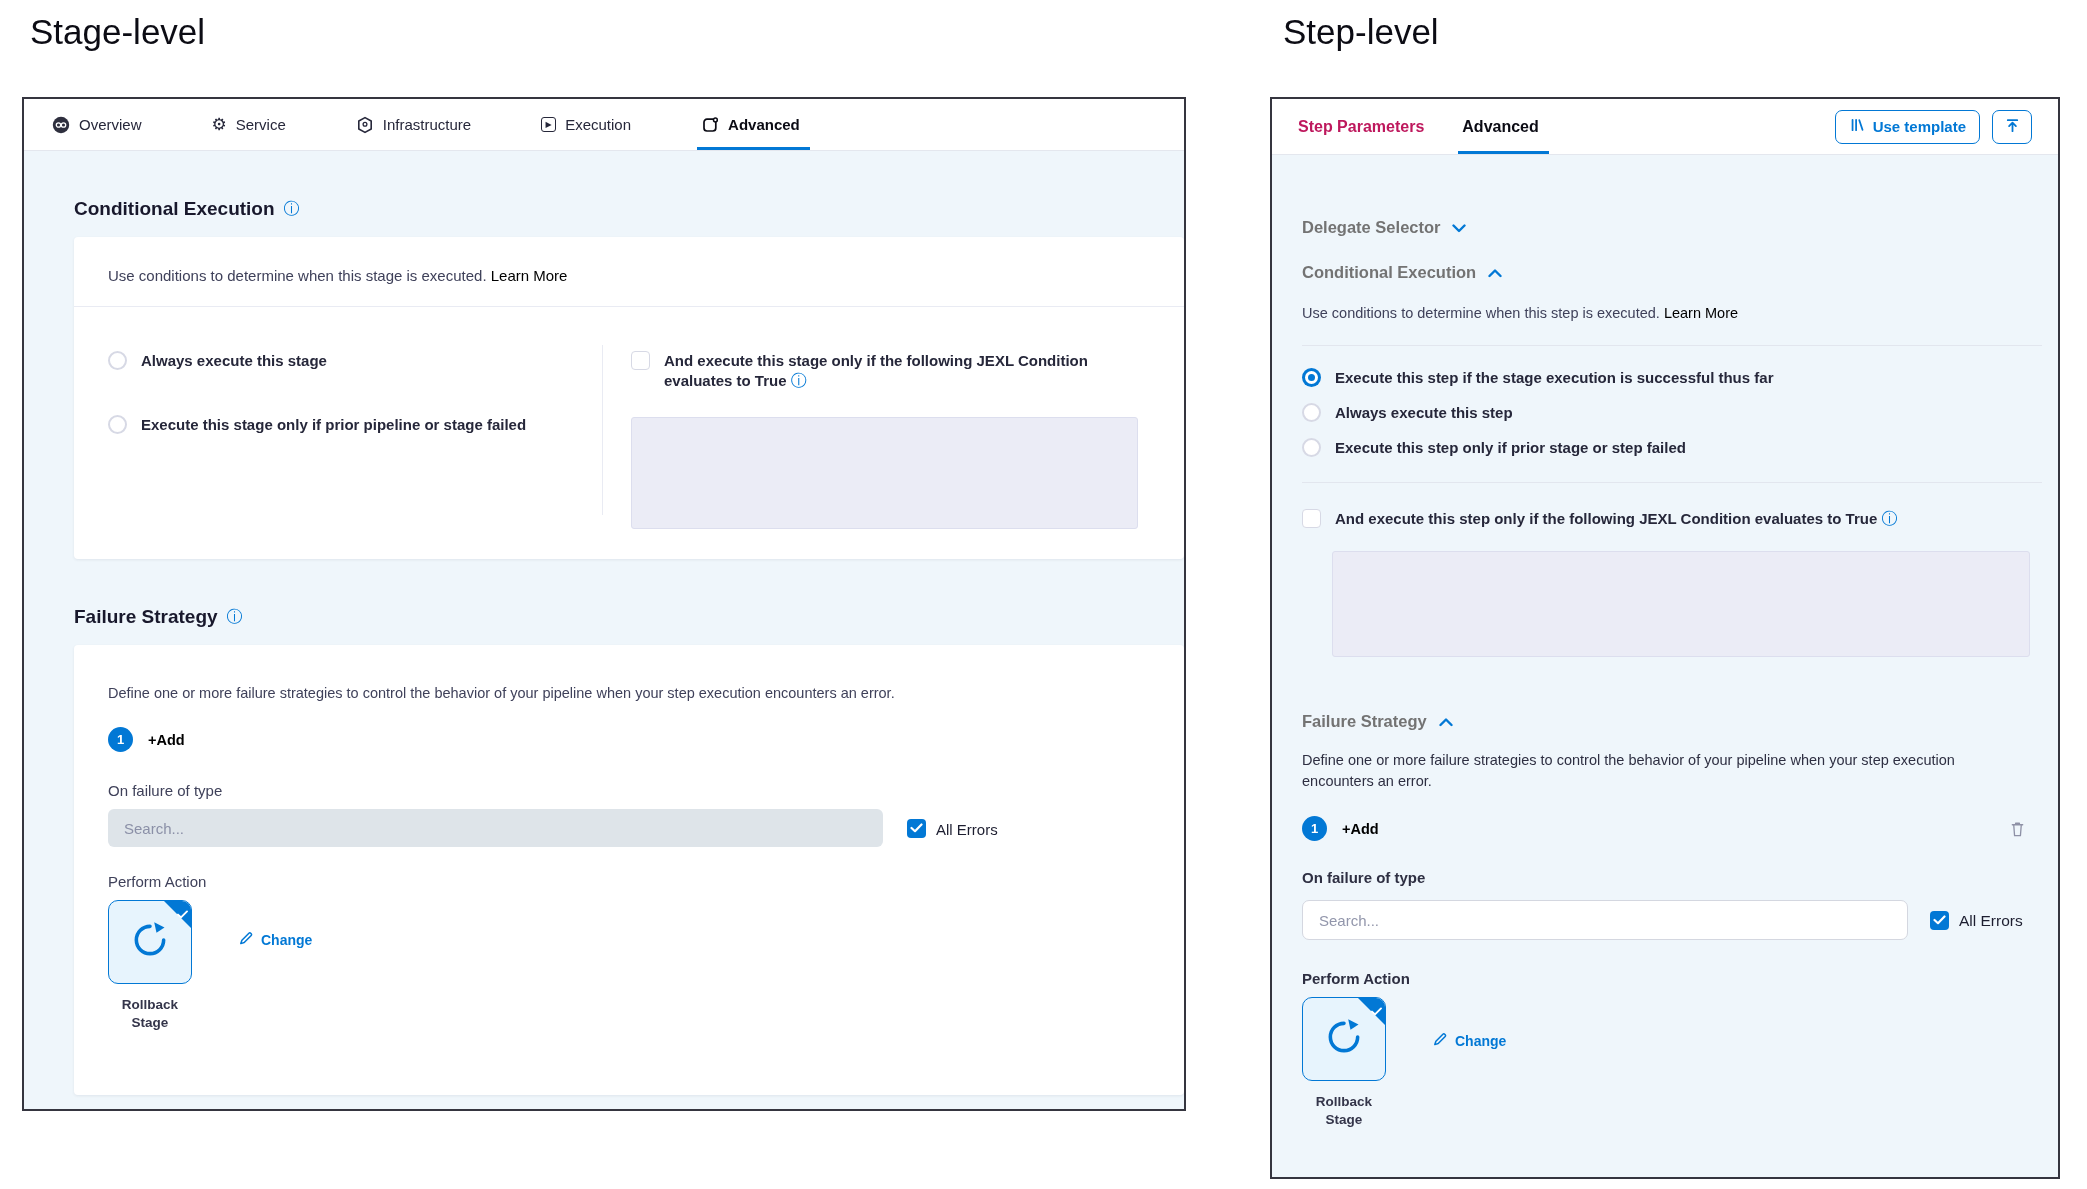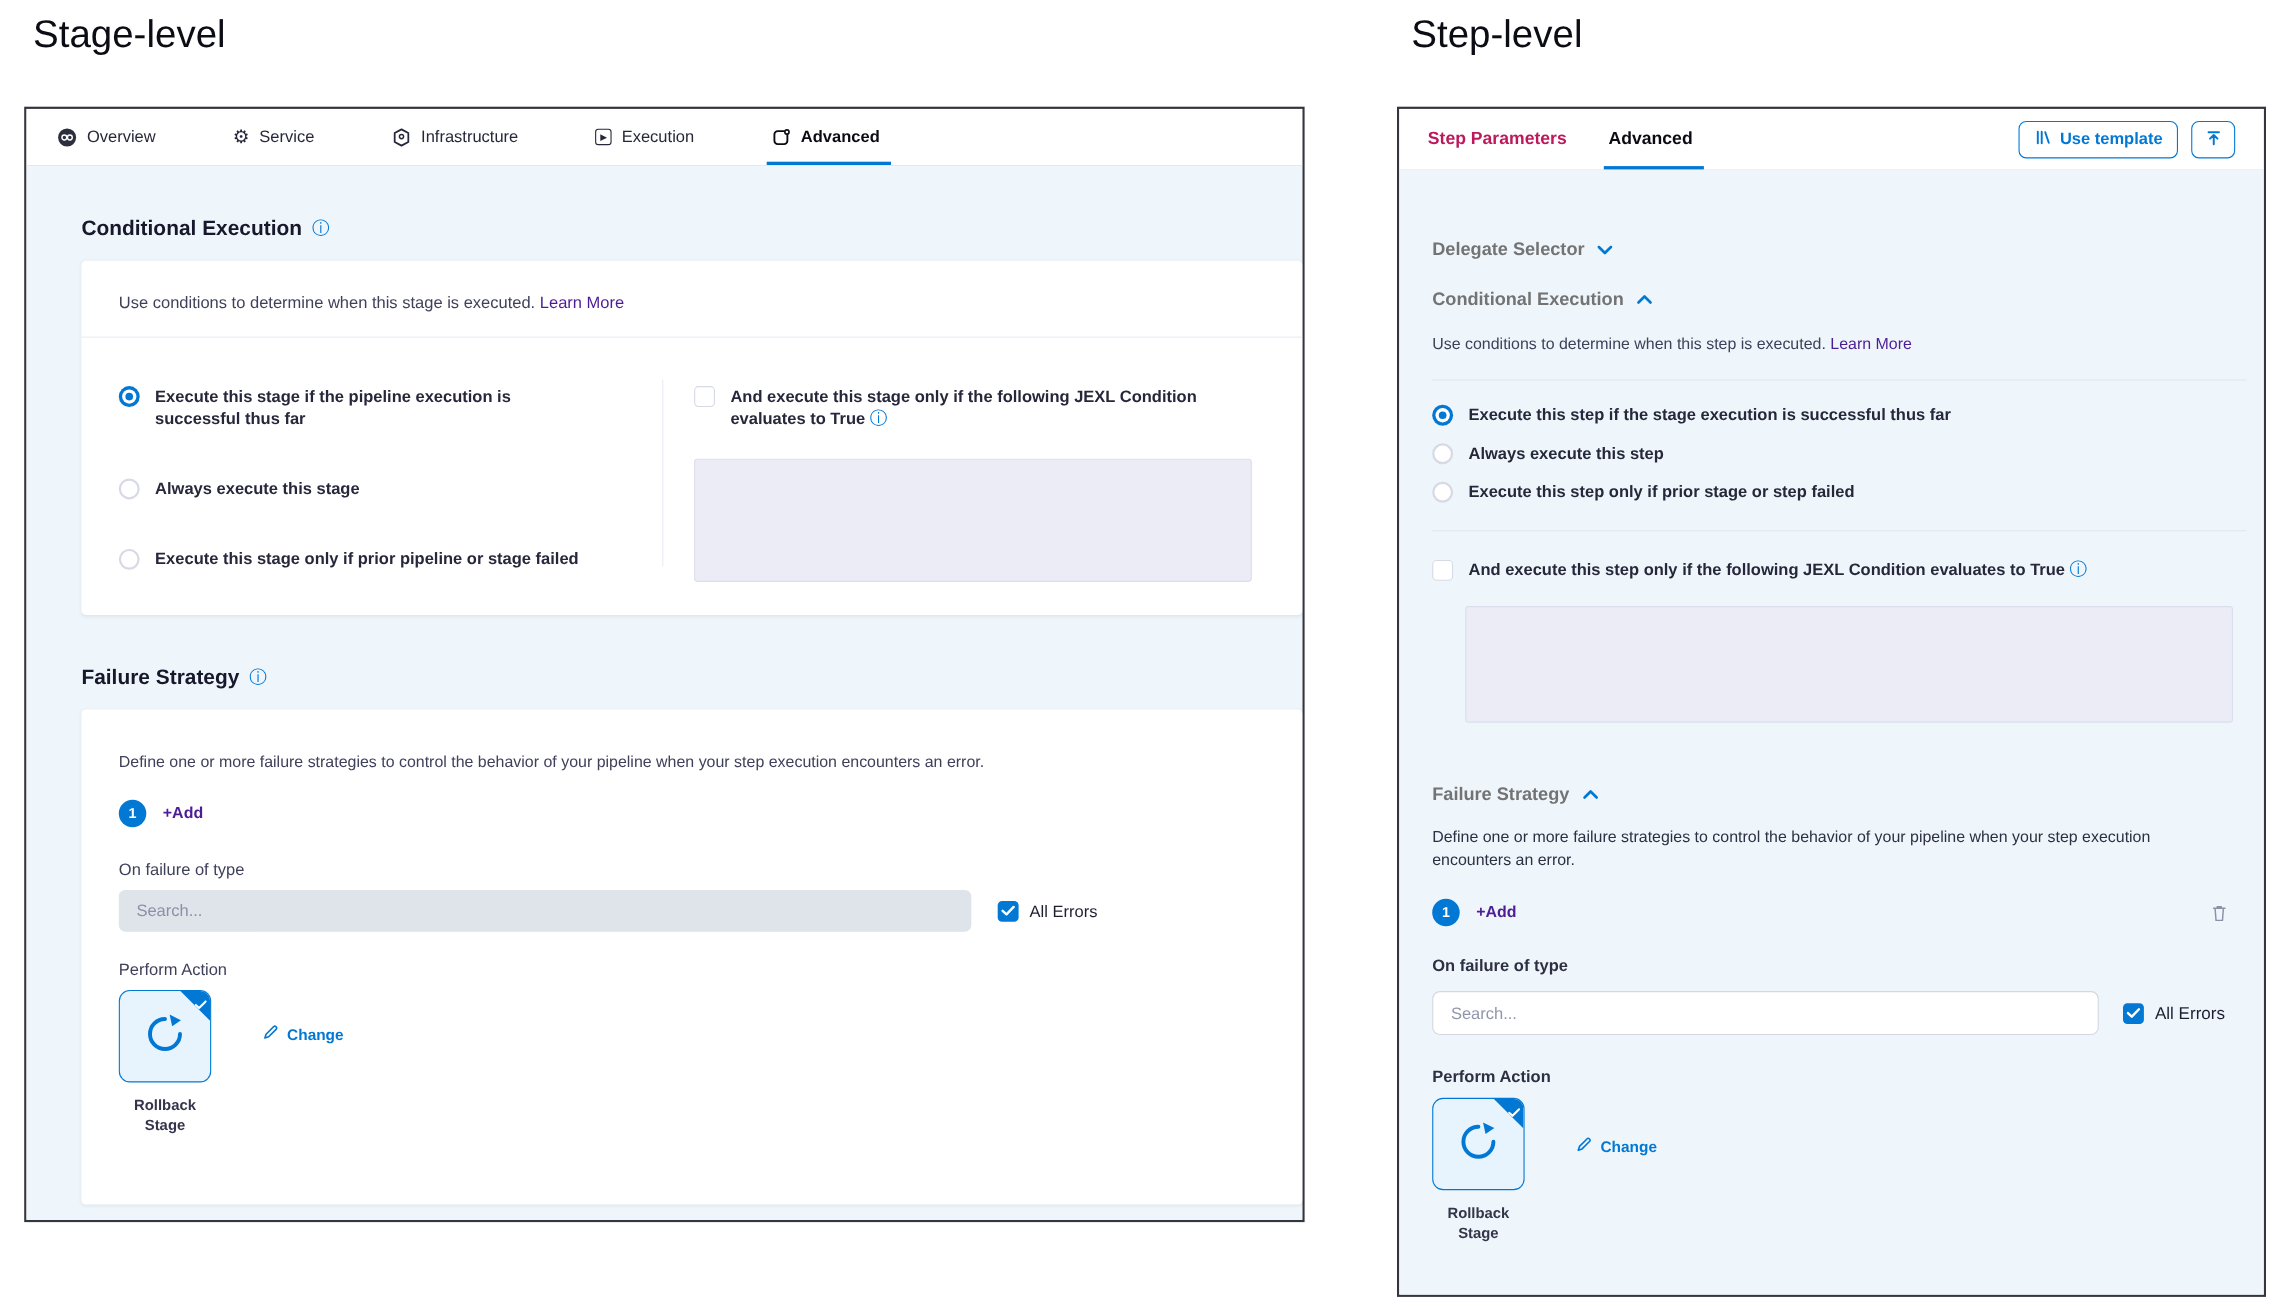--- a/index.html
+++ b/index.html
@@ -37,21 +37,21 @@
                  display:flex; align-items:center; gap:8px; padding:0 13px; font-size:15px; font-weight:700; cursor:pointer; }
   .btn-icon { width:40px; height:34px; border:1.5px solid #0278d5; border-radius:7px; background:#fff;
               display:flex; align-items:center; justify-content:center; cursor:pointer; box-sizing:border-box; }
 
   
   .stage-body { position:absolute; top:52px; left:0; right:0; bottom:0; background:#eff6fb; padding:46px 0 0 50px; box-sizing:border-box; }
   .step-body  { position:absolute; top:56px; left:0; right:0; bottom:0; background:#eff6fb; padding:0 16px 0 30px; box-sizing:border-box; }
 
   .sec-heading { display:flex; align-items:center; gap:9px; font-size:19px; font-weight:700; color:#18182c; line-height:24px; }
   .info { color:#0278d5; font-size:16px; font-weight:400; line-height:1; }
-  .link { color:#4c1d95; cursor:pointer; text-decoration:none; }
+  .link { color:#000000; cursor:pointer; text-decoration:none; }
 
   .card { background:#fff; border-radius:4px; box-shadow:0 1px 3px rgba(40,41,61,.08); box-sizing:border-box; }
 
   
   .card-ce { margin-top:16px; height:322px; }
   .ce-desc { padding:30px 34px 22px; font-size:15px; color:#3f415a; border-bottom:1px solid #e9ebf3; }
   .ce-cols { display:flex; height:calc(100% - 90px); }
   .ce-left { width:528px; padding:44px 0 0 34px; display:flex; flex-direction:column; gap:44px; box-sizing:border-box; }
   .ce-vdiv { width:1px; background:#e9ebf3; margin:38px 0 24px; }
   .ce-right { flex:1; padding:44px 24px 0 28px; }
@@ -179,24 +179,20 @@
       </div>
 
       <div class="card card-ce">
         <div class="ce-desc">
           <span>Use conditions to determine when this stage is executed.</span>
           <a class="link">Learn More</a>
         </div>
         <div class="ce-cols">
           <div class="ce-left">
             <div class="opt-row">
-              <span class="radio sel"></span>
-              <span class="opt-label w368">Execute this stage if the pipeline execution is successful thus far</span>
-            </div>
-            <div class="opt-row">
               <span class="radio"></span>
               <span class="opt-label">Always execute this stage</span>
             </div>
             <div class="opt-row">
               <span class="radio"></span>
               <span class="opt-label">Execute this stage only if prior pipeline or stage failed</span>
             </div>
           </div>
           <div class="ce-vdiv"></div>
           <div class="ce-right">

